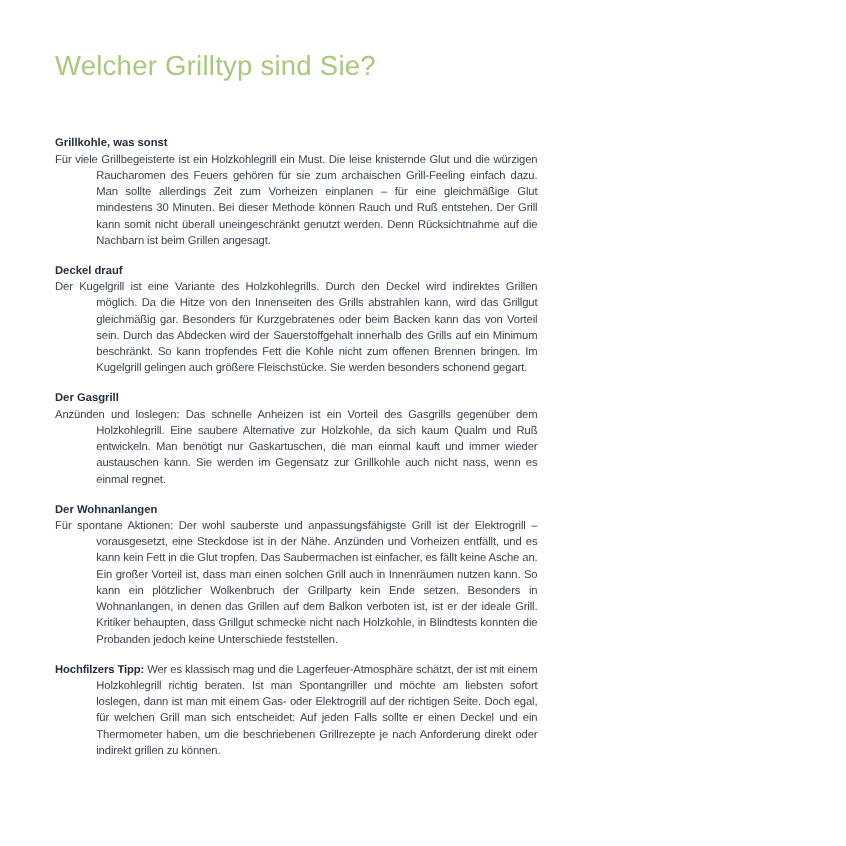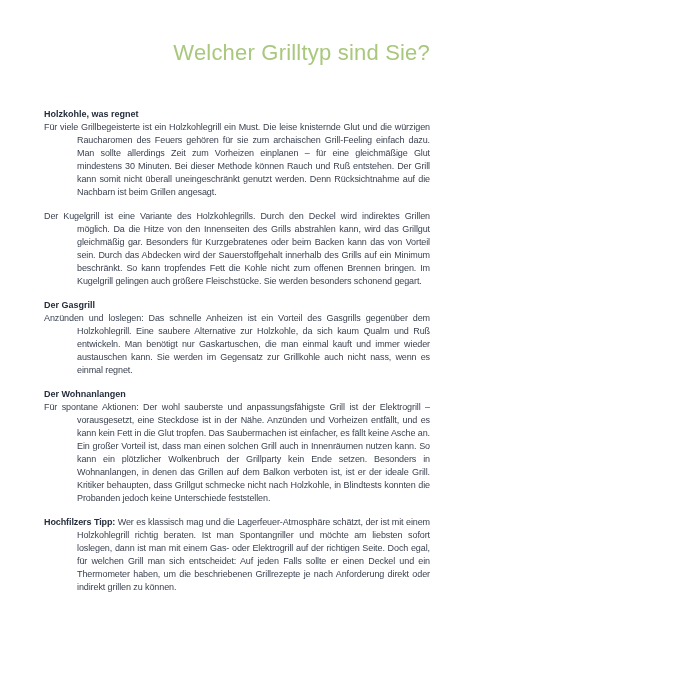--- a/index.html
+++ b/index.html
@@ -17,21 +17,20 @@
     top: 0;
     width: 386px;
   }
   .title {
     margin: 40px 0 0 0;
     font-size: 22px;
     line-height: 26px;
     font-weight: 400;
     letter-spacing: 0.2px;
     color: #a9c77d;
-    text-align: right;
   }
   .sec { margin: 11px 0 0 0; }
   .sec.first { margin-top: 42px; }
   .heading {
     margin: 0;
     font-size: 9px;
     line-height: 13px;
     font-weight: bold;
     color: #262e3d;
   }
@@ -62,25 +61,26 @@
 </style>
 </head>
 <body>
 
 <div class="page">
   <div class="content">
 
     <h1 class="title">Welcher Grilltyp sind Sie?</h1>
 
     <section class="sec first">
-      <h2 class="heading">Holzkohle, was regnet</h2>
+      <h2 class="heading">Grillkohle, was sonst</h2>
       <p class="para">Für viele Grillbegeisterte ist ein Holzkohlegrill ein Must. Die leise knisternde Glut und die würzigen Raucharomen des Feuers gehören für sie zum archaischen Grill-Feeling einfach dazu. Man sollte allerdings Zeit zum Vorheizen einplanen – für eine gleichmäßige Glut mindestens 30 Minuten. Bei dieser Methode können Rauch und Ruß entstehen. Der Grill kann somit nicht überall uneingeschränkt genutzt werden. Denn Rücksichtnahme auf die Nachbarn ist beim Grillen angesagt.</p>
     </section>
 
     <section class="sec">
+      <h2 class="heading">Deckel drauf</h2>
       <p class="para">Der Kugelgrill ist eine Variante des Holzkohlegrills. Durch den Deckel wird indirektes Grillen möglich. Da die Hitze von den Innenseiten des Grills abstrahlen kann, wird das Grillgut gleichmäßig gar. Besonders für Kurzgebratenes oder beim Backen kann das von Vorteil sein. Durch das Abdecken wird der Sauerstoffgehalt innerhalb des Grills auf ein Minimum beschränkt. So kann tropfendes Fett die Kohle nicht zum offenen Brennen bringen. Im Kugelgrill gelingen auch größere Fleischstücke. Sie werden besonders schonend gegart.</p>
     </section>
 
     <section class="sec">
       <h2 class="heading">Der Gasgrill</h2>
       <p class="para">Anzünden und loslegen: Das schnelle Anheizen ist ein Vorteil des Gasgrills gegenüber dem Holzkohlegrill. Eine saubere Alternative zur Holzkohle, da sich kaum Qualm und Ruß entwickeln. Man benötigt nur Gaskartuschen, die man einmal kauft und immer wieder austauschen kann. Sie werden im Gegensatz zur Grillkohle auch nicht nass, wenn es einmal regnet.</p>
     </section>
 
     <section class="sec">
       <h2 class="heading">Der Wohnanlangen</h2>

